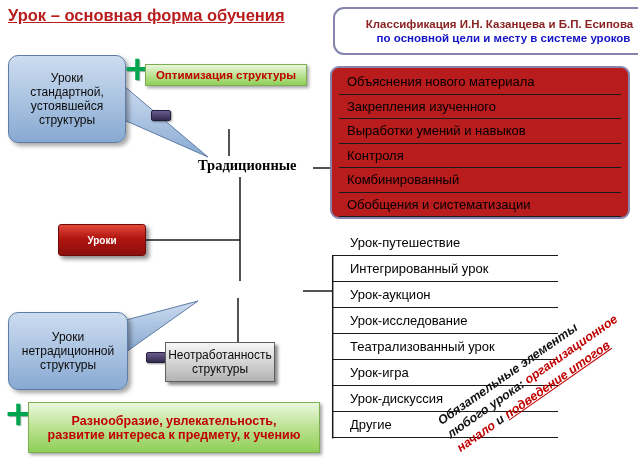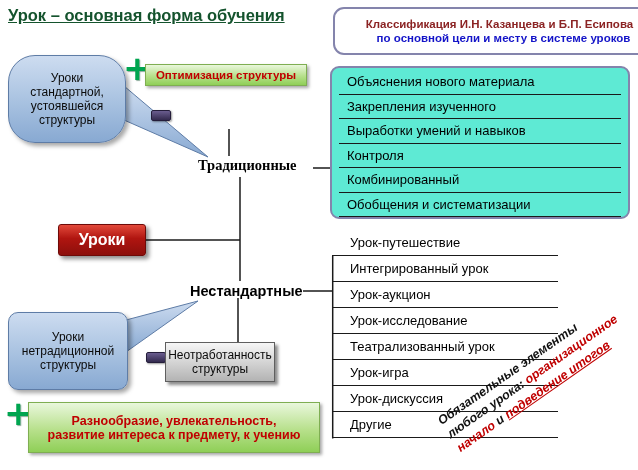--- a/index.html
+++ b/index.html
@@ -11,40 +11,40 @@
     background: #ffffff;
     font-family: "Liberation Sans", sans-serif;
     overflow: hidden;
   }
   #connectors { position:absolute; left:0; top:0; z-index:1; }
   .abs { position:absolute; z-index:2; }
 
   .title {
     left:8px; top:6px;
     font-size:16.5px; font-weight:bold;
-    color:#14532d; text-decoration:underline;
+    color:#b91c1c; text-decoration:underline;
   }
 
   .classif-box {
     left:333px; top:7px; width:333px; height:48px;
     border:2px solid #8484ac; border-radius:11px;
     display:flex; flex-direction:column; align-items:center; justify-content:center;
     gap:2px; background:#fff;
   }
   .classif-line1 { color:#8b2323; font-weight:bold; font-size:11.5px; }
   .classif-line2 { color:#1414c8; font-weight:bold; font-size:11.5px;margin-left:8px; }
 
   .bubble {
     background:linear-gradient(180deg,#cddcf0 0%,#a7c1e0 55%,#88a9d2 100%);
     border:1px solid #5e7ca6; border-radius:10px;
     box-shadow:3px 3px 4px rgba(0,0,0,.35);
     display:flex; align-items:center; justify-content:center;
     text-align:center; font-size:12px; color:#0b0b0b; padding:4px;
   }
-  .bubble-top { left:8px; top:55px; width:118px; height:88px;border-radius:27px; }
+  .bubble-top { left:8px; top:55px; width:118px; height:88px; }
   .bubble-bottom { left:8px; top:312px; width:120px; height:78px; }
 
   .plus {
     font-weight:bold; font-size:34px; line-height:1;
     color:#00a550; text-shadow:1px 1px 1px rgba(0,70,35,.45);
     font-family:"DejaVu Sans", sans-serif;
   }
   .plus-top { left:123px; top:51px; }
   .plus-bottom { left:4px; top:396px; }
 
@@ -80,27 +80,27 @@
   .branch-label { font-weight:bold; font-size:14.5px; color:#000; }
   .label-trad { left:198px; top:157px;font-family:Liberation Serif, serif; }
   .label-nonstd { left:190px; top:283px; }
 
   .red-node {
     left:58px; top:224px; width:88px; height:32px;
     background:linear-gradient(180deg,#e2493a 0%,#b01510 45%,#8c0f0c 100%);
     border:1px solid #6e0a08; border-radius:3px;
     box-shadow:3px 3px 4px rgba(0,0,0,.45);
     display:flex; align-items:center; justify-content:center;
-    color:#fff; font-weight:bold; font-size:16px;
+    color:#fff; font-weight:bold; font-size:10px;
   }
 
   .trad-panel {
     left:330px; top:66px; width:300px; height:153px;
     border:2px solid #8484ac; border-radius:9px;
-    padding:2px 7px 0 7px; background:#5eead4;
+    padding:2px 7px 0 7px; background:#b91c1c;
   }
   .trad-item {
     height:24.5px; line-height:24.5px;
     border-bottom:1.4px solid #1a1a1a;
     font-size:13px; color:#000; padding-left:8px;
     overflow:hidden; white-space:nowrap;
   }
 
   .ns-list { left:332px; top:230px; width:226px; }
   .ns-item {
@@ -150,21 +150,20 @@
   </div>
 
   <div class="abs bubble bubble-top">Уроки стандартной, устоявшейся структуры</div>
   <div class="abs plus plus-top">+</div>
   <div class="abs green-box green-top">Оптимизация структуры</div>
   <div class="abs minus-bar minus-top"></div>
   <div class="abs branch-label label-trad">Традиционные</div>
 
   <div class="abs red-node">Уроки</div>
 
-  <div class="abs branch-label label-nonstd">Нестандартные</div>
   <div class="abs bubble bubble-bottom">Уроки нетрадиционной структуры</div>
   <div class="abs minus-bar minus-bottom"></div>
   <div class="abs gray-box gray-bottom">Неотработанность структуры</div>
   <div class="abs plus plus-bottom">+</div>
   <div class="abs green-box green-bottom">Разнообразие, увлекательность, развитие интереса к предмету, к учению</div>
 
   <div class="abs trad-panel">
     <div class="trad-item">Объяснения нового материала</div>
     <div class="trad-item">Закрепления изученного</div>
     <div class="trad-item">Выработки умений и навыков</div>

